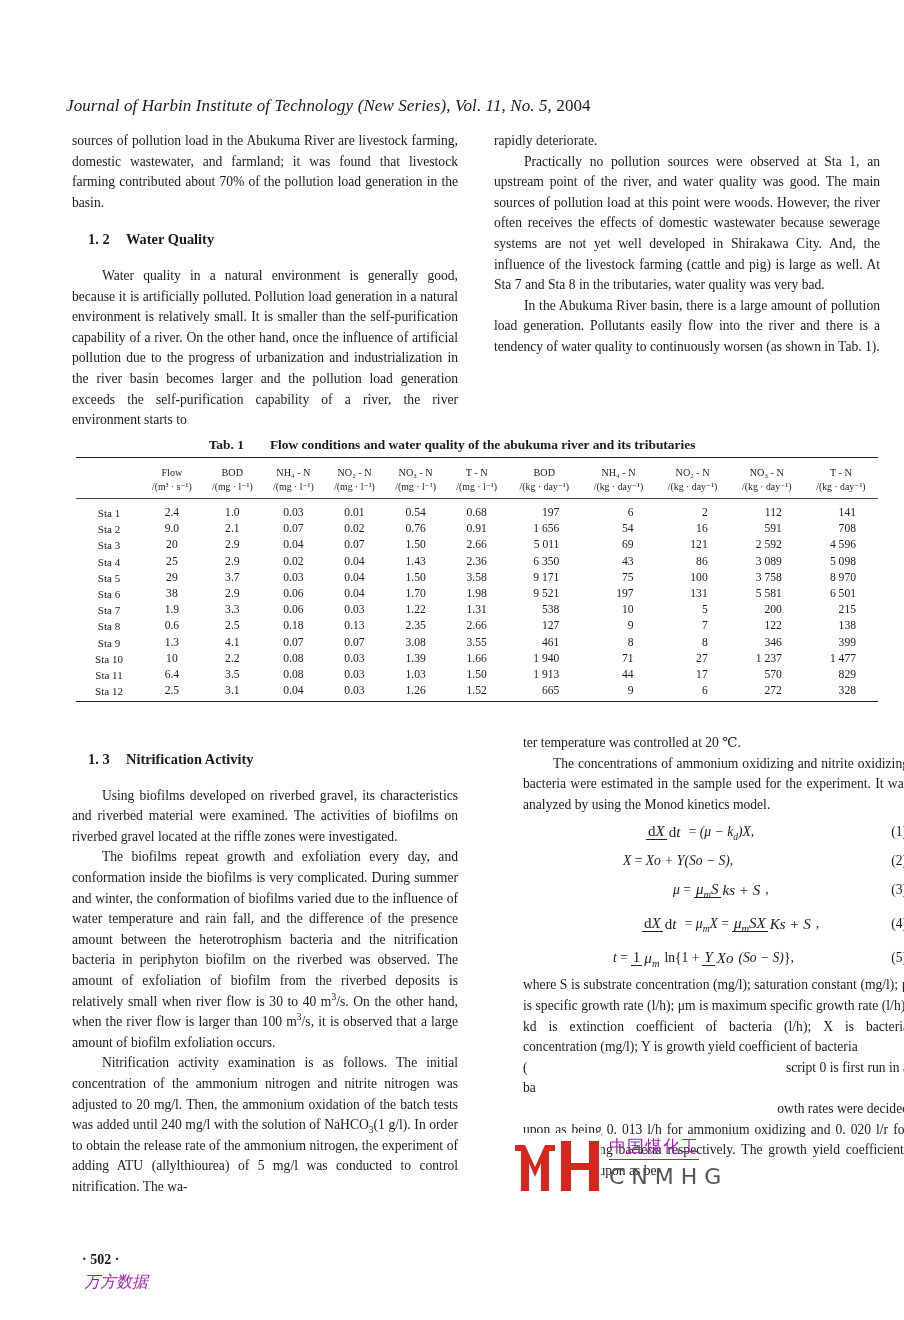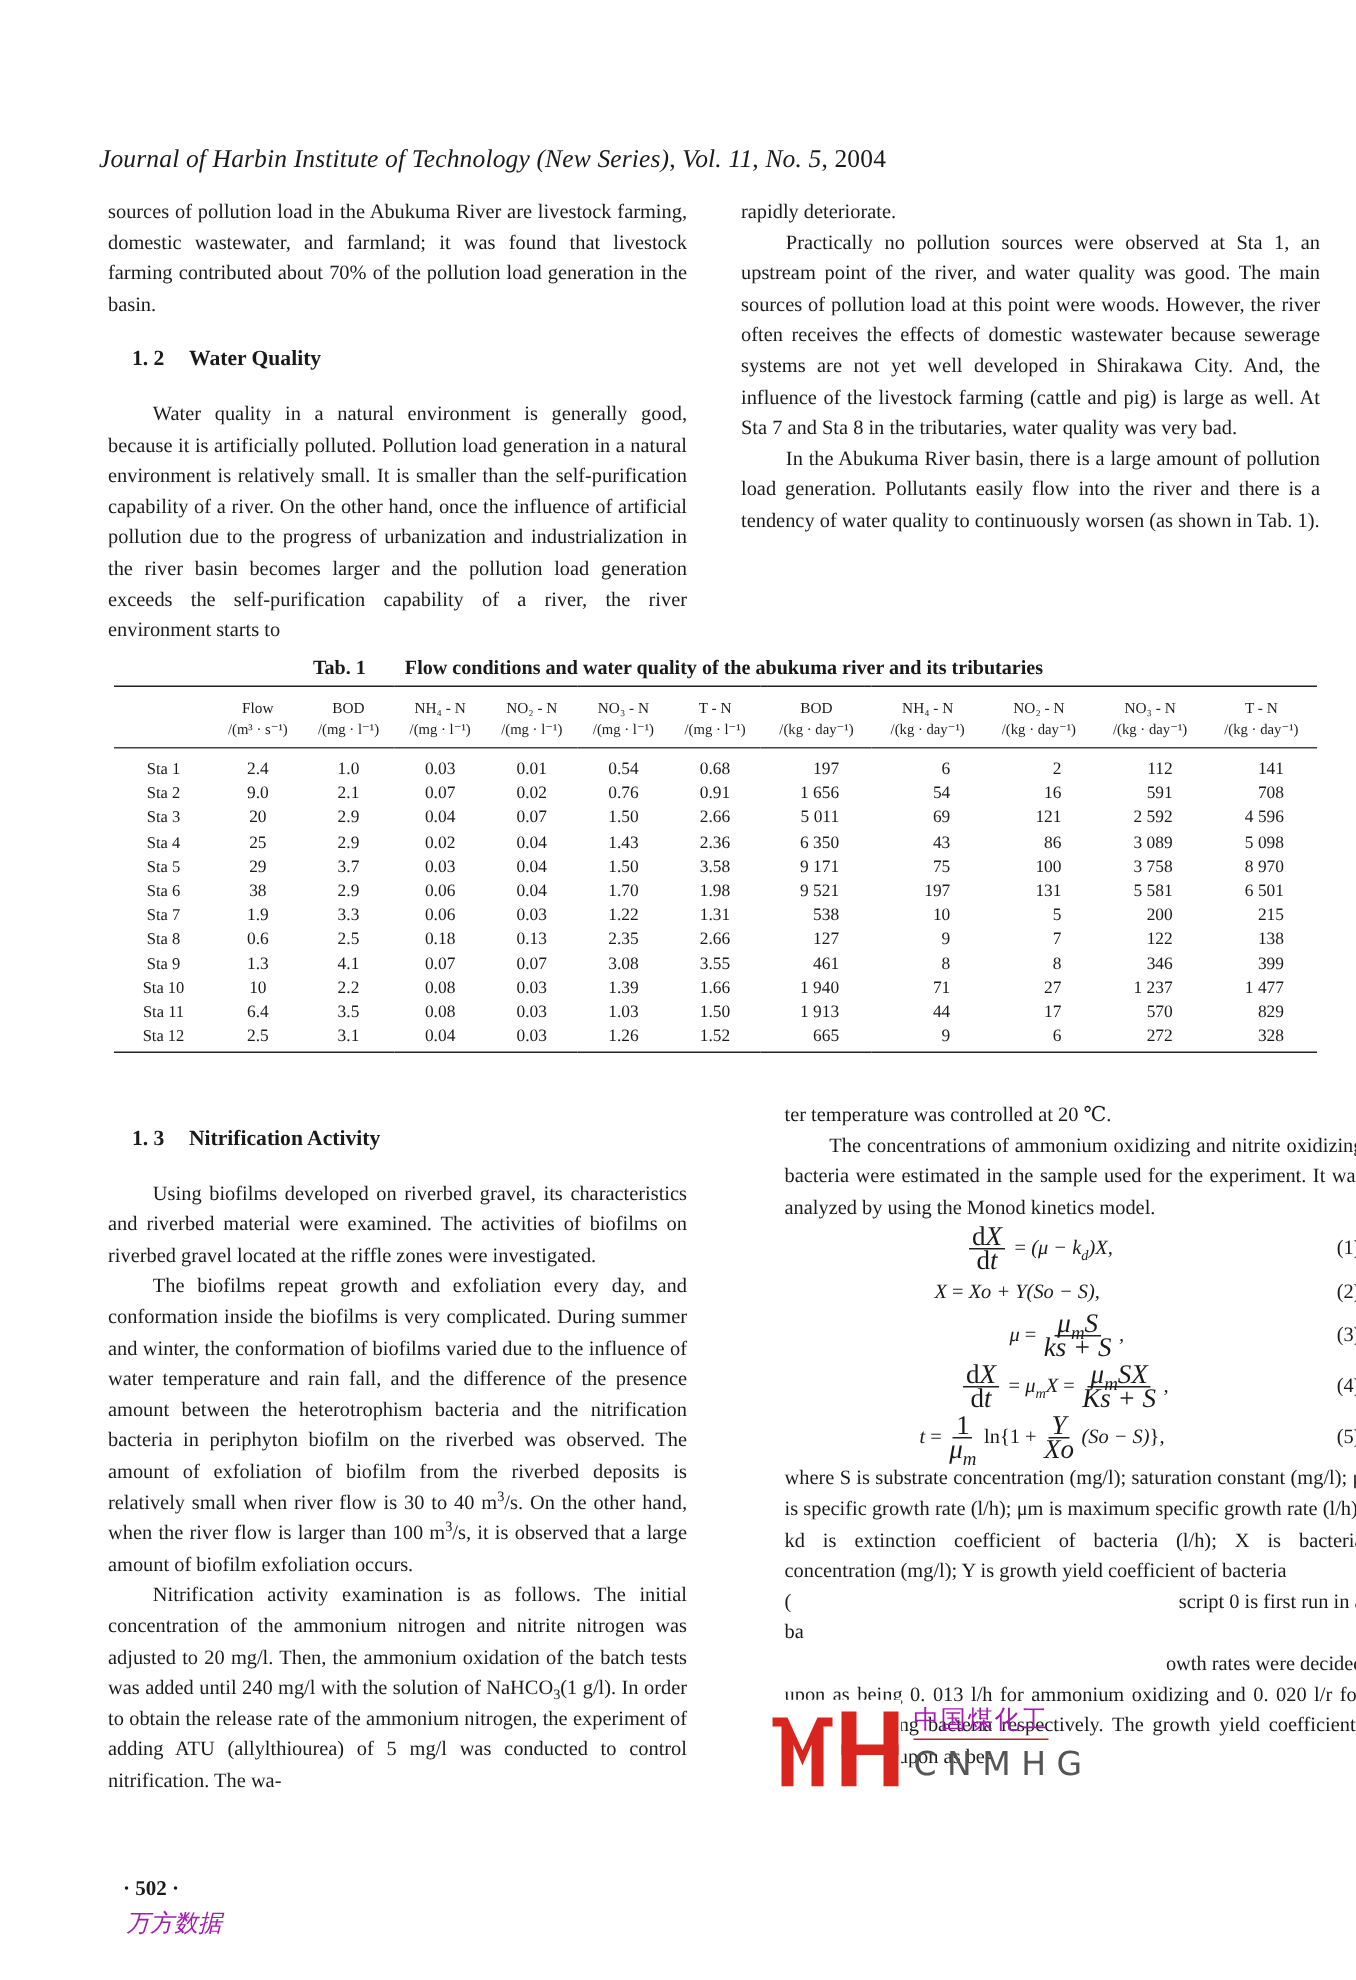--- a/index.html
+++ b/index.html
@@ -48,21 +48,21 @@
   table.data td.st { text-align: center; width: 66px; font-size: 11px; }
   table.data td.c { text-align: center; }
   table.data td.r { text-align: right; padding-right: 22px; }
   table.data tbody tr:first-child td { padding-top: 6px; }
   table.data tbody tr:last-child td { border-bottom: 1.6px solid #222; padding-bottom: 2px; }
   sub, sup { font-size: 70%; line-height: 0; }
 
   .eq { display: flex; align-items: center; height: 34px; position: relative; font-style: italic; }
   .eq .body { position: absolute; display: flex; align-items: center; }
   .eq .num { position: absolute; right: 2px; font-style: normal; }
-  .frac { display: inline-flex; flex-direction: column; align-items: center; vertical-align: middle; margin: 0 3px; font-size: 18px; line-height: 15px; justify-content: flex-end; }
+  .frac { display: inline-flex; flex-direction: row; align-items: center; vertical-align: middle; margin: 0 3px; font-size: 15px; line-height: 15px; justify-content: flex-end; }
   .frac .n { border-bottom: 1px solid #222; padding: 0 2px; }
   .frac .d { padding: 0 2px; }
   .up { font-style: normal; }
 
   .watermark {
     position: absolute; left: 503px; top: 1133px; width: 200px; height: 58px;
   }
   .wm-logo { position: absolute; left: 8px; top: 0; width: 90px; height: 58px; }
   .wm-cn { position: absolute; left: 106px; top: 2px; font-family: "DejaVu Sans", sans-serif; color: #a21caf; font-size: 17px; letter-spacing: 1px; border-bottom: 1.5px solid #c8231c; padding-bottom: 1px; }
   .wm-en { position: absolute; left: 106px; top: 31px; font-family: "DejaVu Sans", sans-serif; color: #555; font-size: 22px; letter-spacing: 7px; }

